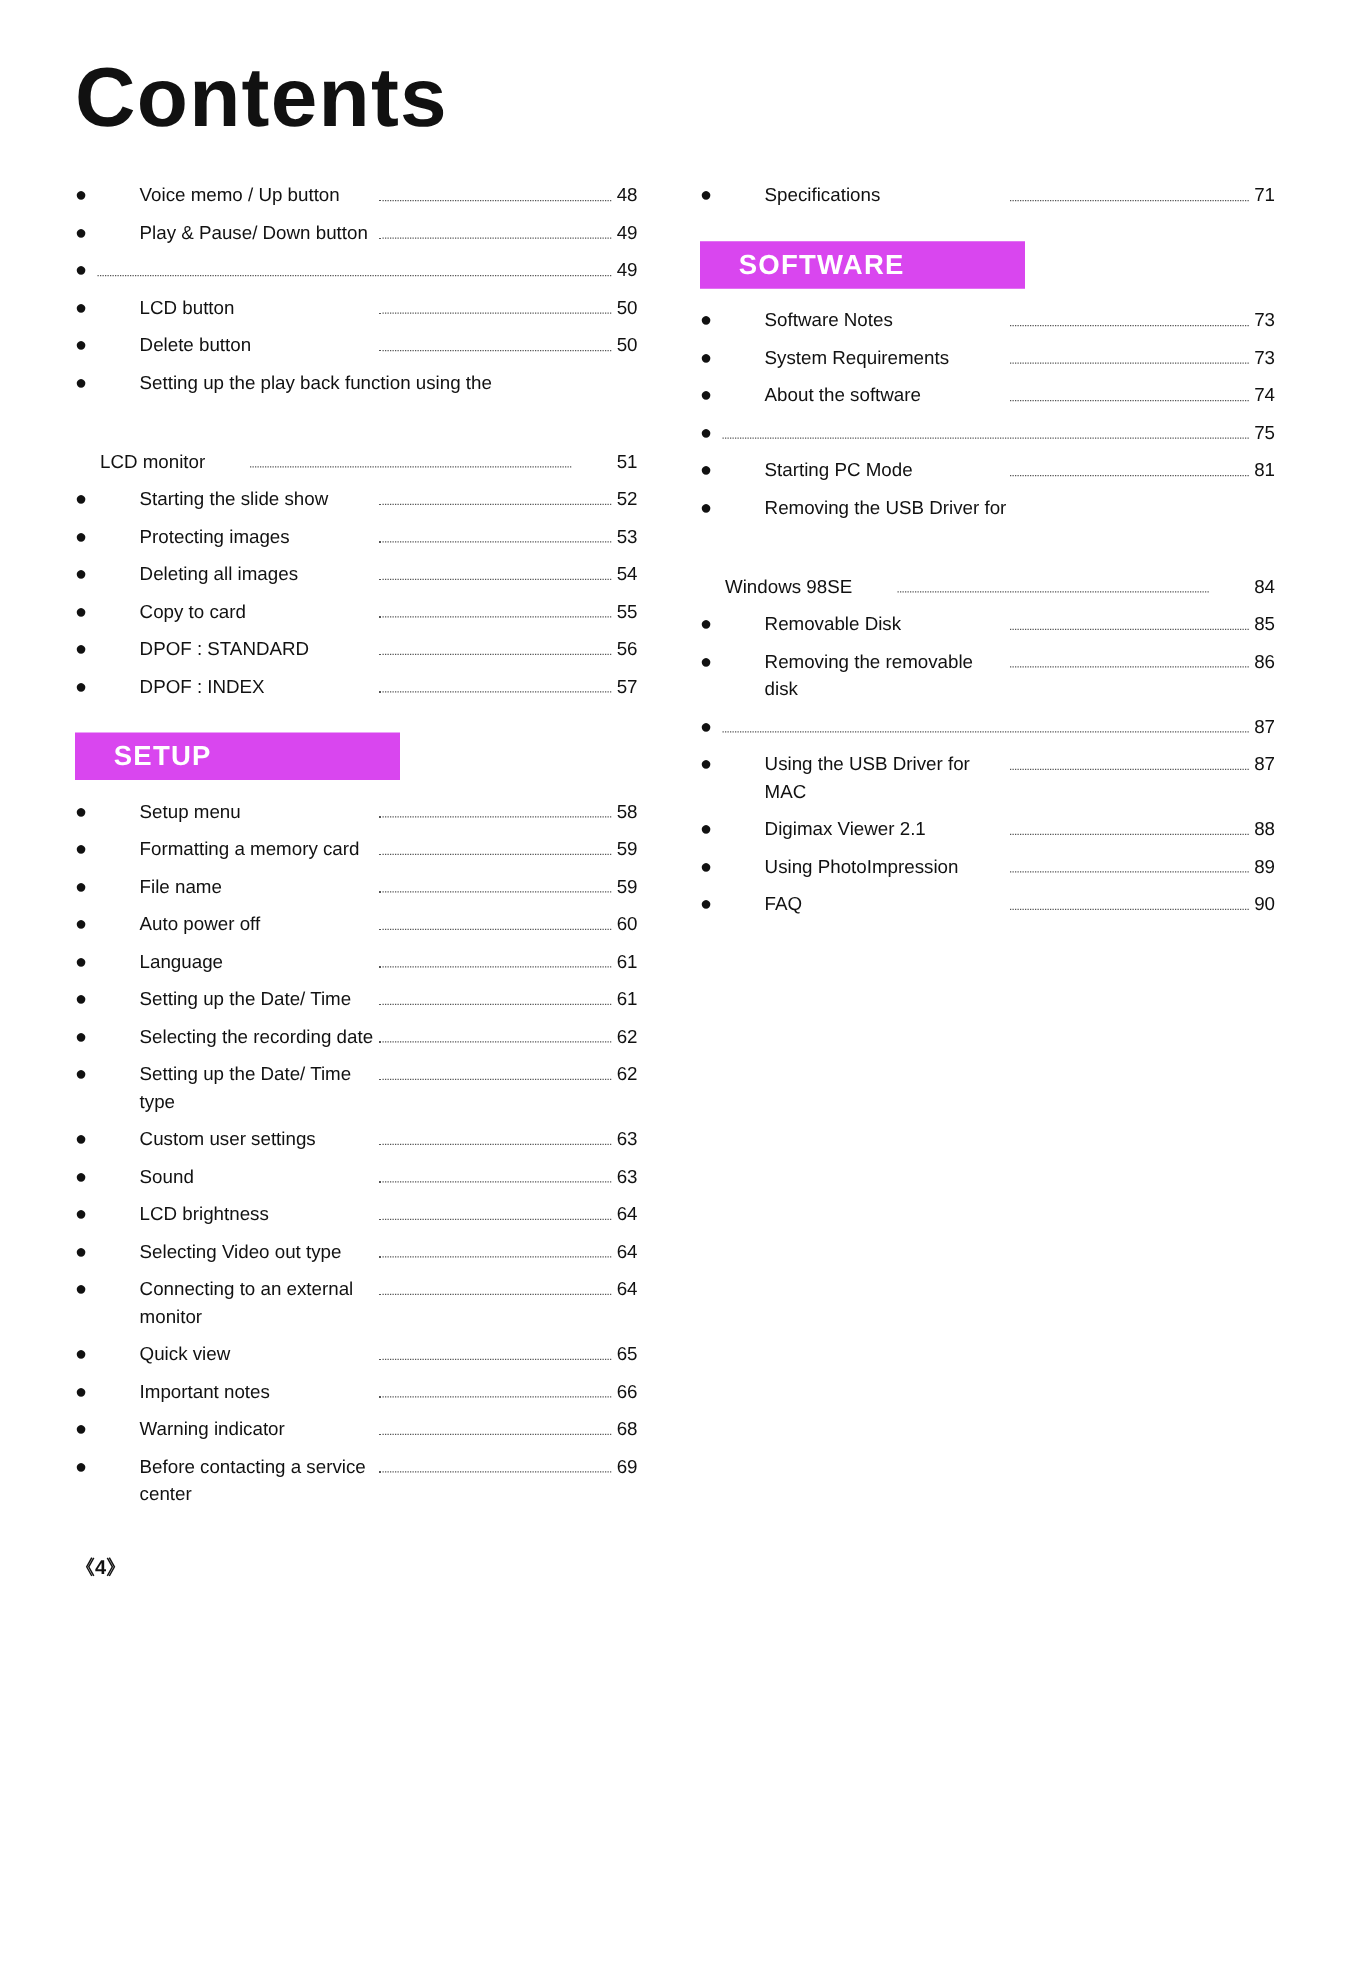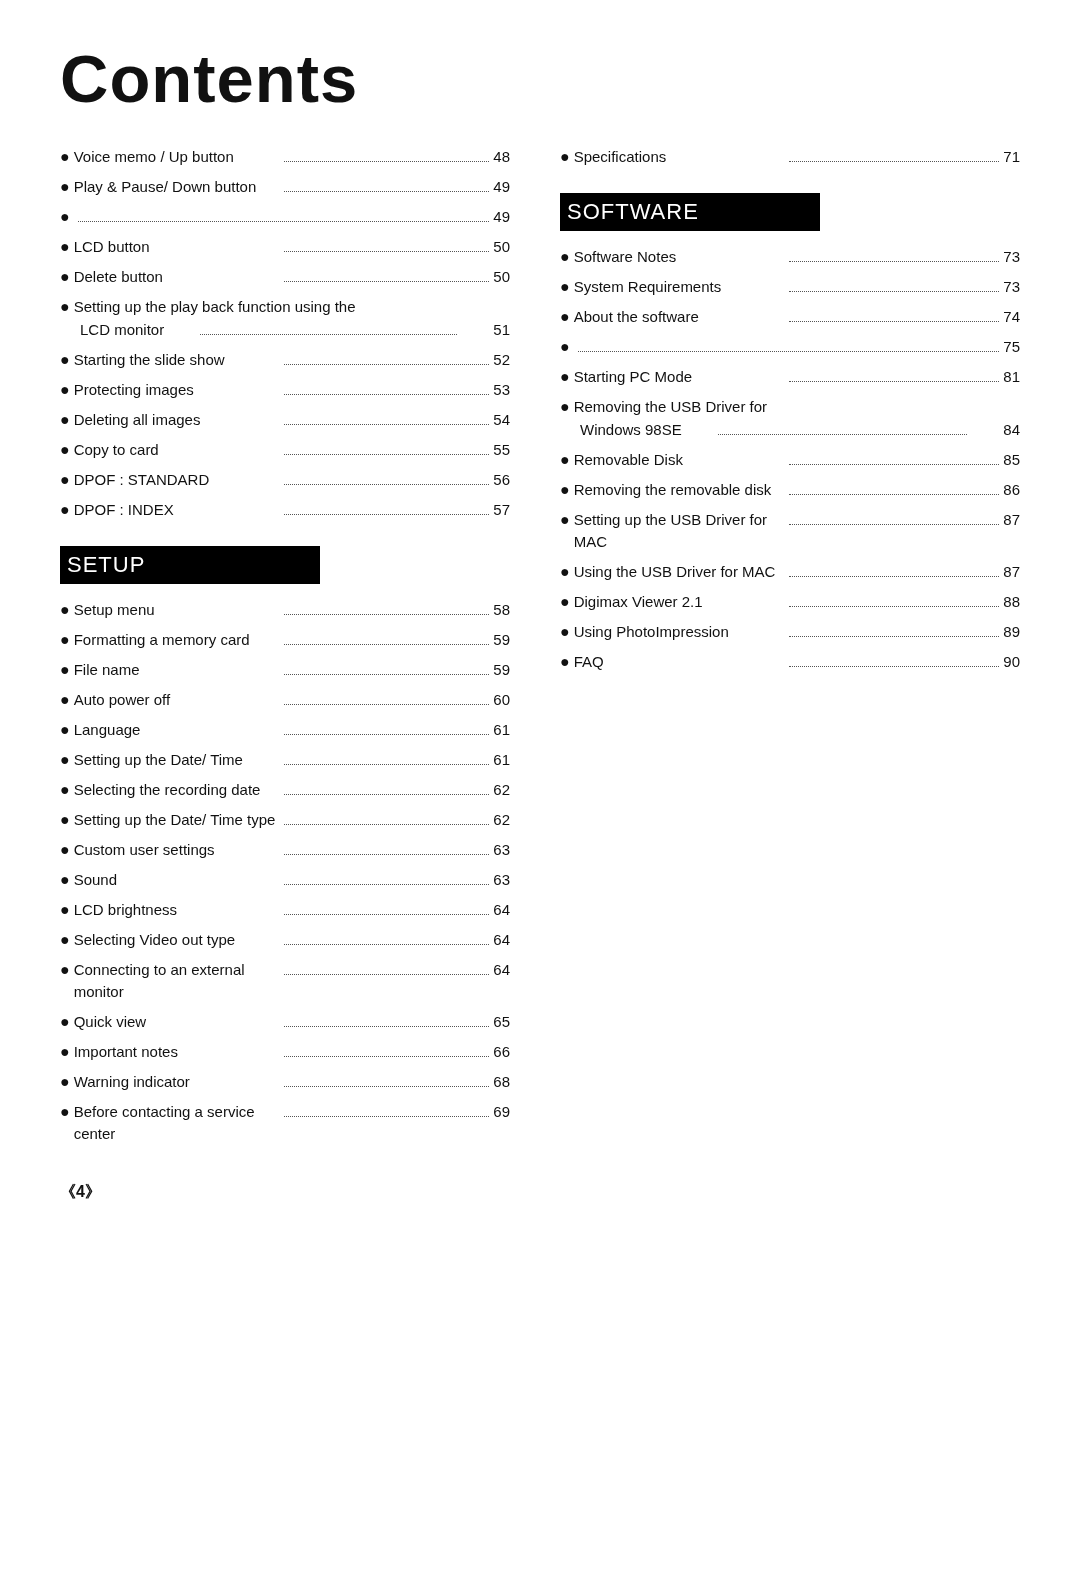--- a/index.html
+++ b/index.html
@@ -37,37 +37,38 @@
       font-size: 15px;
       line-height: 1.5;
     }
     .toc-item .bullet {
       font-size: 16px;
       margin-right: 4px;
       flex-shrink: 0;
     }
     .toc-item .item-text {
       flex: 1;
+      margin-left: 38px;
     }
     .toc-item .dots {
       flex: 1;
       border-bottom: 1px dotted #555;
       margin: 0 4px 3px 4px;
       min-width: 10px;
     }
     .toc-item .page-num {
       flex-shrink: 0;
       font-size: 15px;
     }
     .section-header {
-      background: #000000;
+      background: #d946ef;
       color: #fff;
       font-size: 22px;
-      font-weight: 400;
-      padding: 6px 7px;
+      font-weight: 700;
+      padding: 6px 31px;
       margin: 18px 0 14px 0;
       letter-spacing: 1px;
       display: inline-block;
       width: 260px;
     }
     .page-footer {
       margin-top: 30px;
       font-size: 16px;
       font-weight: bold;
     }
@@ -86,20 +87,21 @@
       gap: 32px;
     }
     .toc-item-wrap .toc-sub .dots {
       flex: 1;
       border-bottom: 1px dotted #555;
       margin: 0 4px 3px 4px;
       min-width: 10px;
     }
     .toc-item-wrap .toc-sub .page-num {
       flex-shrink: 0;
+      margin-top: 40px;
     }
   </style>
 </head>
 <body>
 
 <h1 class="page-title">Contents</h1>
 
 <div class="two-col">
 
   <div class="col-left">
@@ -423,21 +425,20 @@
           <div class="toc-item">
             <span class="bullet">●</span>
             <span class="item-text">Removing the removable disk</span>
             <span class="dots"></span>
             <span class="page-num">86</span>
           </div>
         </div>
         <div class="toc-item-wrap">
           <div class="toc-item">
             <span class="bullet">●</span>
-            <span class="item-text">Setting up the USB Driver for MAC</span>
             <span class="dots"></span>
             <span class="page-num">87</span>
           </div>
         </div>
         <div class="toc-item-wrap">
           <div class="toc-item">
             <span class="bullet">●</span>
             <span class="item-text">Using the USB Driver for MAC</span>
             <span class="dots"></span>
             <span class="page-num">87</span>

